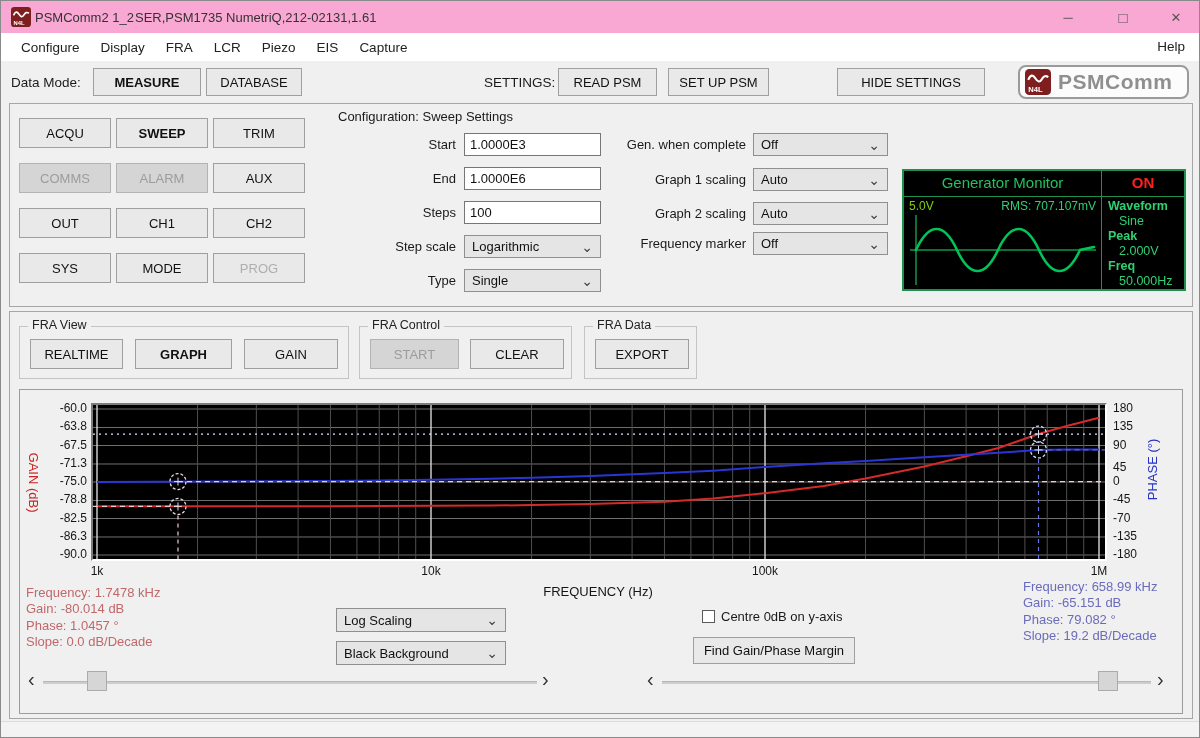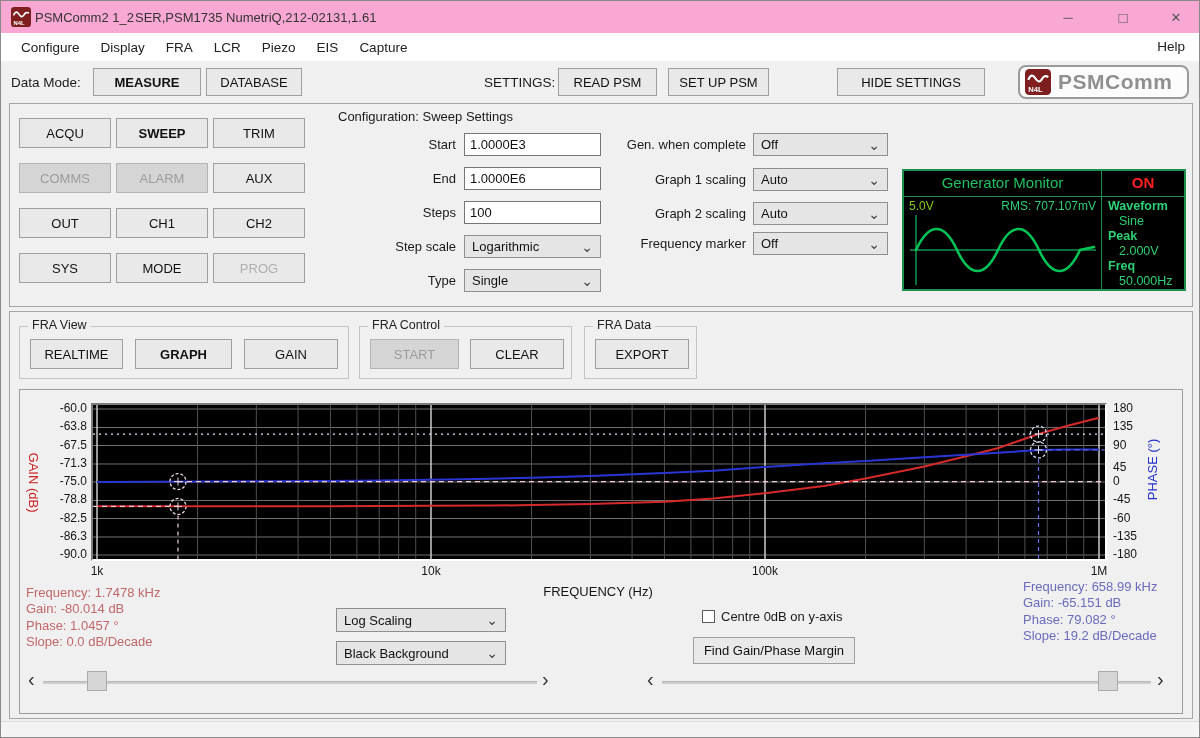--- a/index.html
+++ b/index.html
@@ -270,21 +270,21 @@
       <div class="tick" style="left: 38px; top: 491.493px; width: 48px; text-align: right;">-78.8</div>
       <div class="tick" style="left: 38px; top: 509.5px; width: 48px; text-align: right;">-82.5</div>
       <div class="tick" style="left: 38px; top: 527.993px; width: 48px; text-align: right;">-86.3</div>
       <div class="tick" style="left: 38px; top: 546px; width: 48px; text-align: right;">-90.0</div>
       <div class="tick" style="left: 1112px; top: 400px; width: 44px;">180</div>
       <div class="tick" style="left: 1112px; top: 418.25px; width: 44px;">135</div>
       <div class="tick" style="left: 1112px; top: 436.5px; width: 44px;">90</div>
       <div class="tick" style="left: 1112px; top: 459px; width: 44px;">45</div>
       <div class="tick" style="left: 1112px; top: 473px; width: 44px;">0</div>
       <div class="tick" style="left: 1112px; top: 491.25px; width: 44px;">-45</div>
-      <div class="tick" style="left: 1112px; top: 509.5px; width: 44px;">-60</div>
+      <div class="tick" style="left: 1112px; top: 509.5px; width: 44px;">-70</div>
       <div class="tick" style="left: 1112px; top: 527.75px; width: 44px;">-135</div>
       <div class="tick" style="left: 1112px; top: 546px; width: 44px;">-180</div>
       <div class="tick" style="left: 66px; top: 563px; width: 60px; text-align: center;">1k</div>
       <div class="tick" style="left: 400px; top: 563px; width: 60px; text-align: center;">10k</div>
       <div class="tick" style="left: 734px; top: 563px; width: 60px; text-align: center;">100k</div>
       <div class="tick" style="left: 1068px; top: 563px; width: 60px; text-align: center;">1M</div>
     </div>
 
   <div class="readout" id="readout-left" style="left: 25px; top: 584px; color: rgb(192, 104, 106);">
     <div>Frequency: 1.7478 kHz</div>

